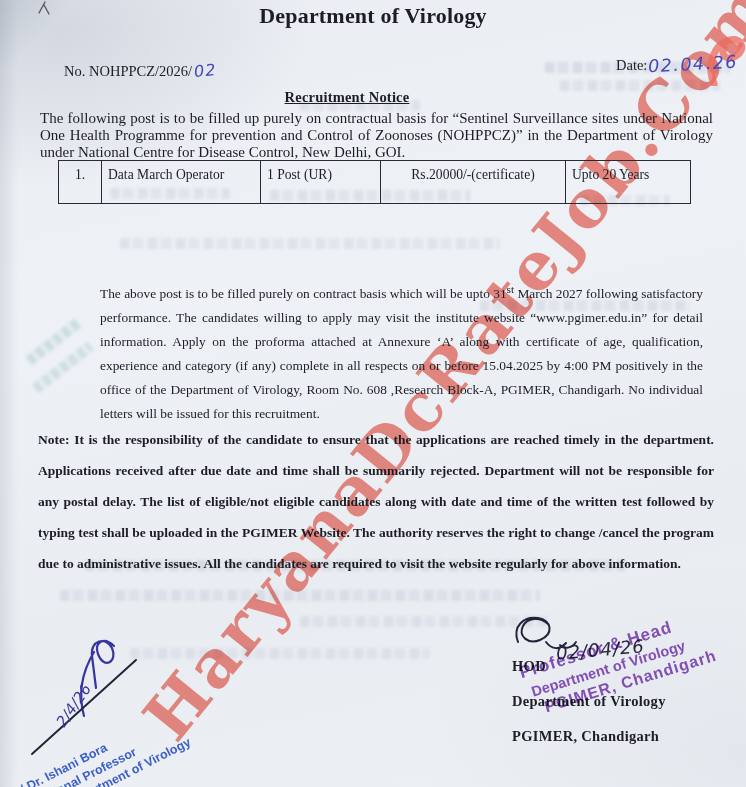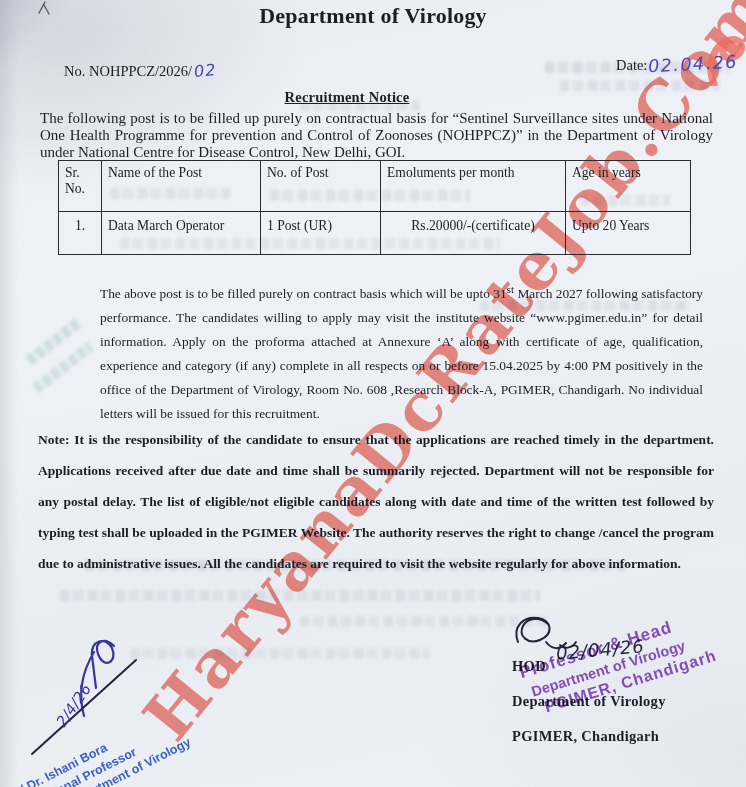--- a/index.html
+++ b/index.html
@@ -103,27 +103,20 @@
   <div class="abs ref-line"><span>No. NOHPPCZ/2026/</span><span class="ref-hand">02</span></div>
 
   <div class="abs date-line"><span>Date:</span><span class="date-hand">02.04.26</span></div>
 
   <div class="abs notice-title">Recruitment Notice</div>
 
   <div class="abs intro">The following post is to be filled up purely on contractual basis for “Sentinel Surveillance sites under National One Health Programme for prevention and Control of Zoonoses (NOHPPCZ)” in the Department of Virology under National Centre for Disease Control, New Delhi, GOI.</div>
 
   <table class="post">
     <tbody>
-        <tr class="hrow">
-      <td class="c0">Sr. No.</td>
-      <td class="c1">Name of the Post</td>
-      <td class="c2">No. of Post</td>
-      <td class="c3">Emoluments per month</td>
-      <td class="c4">Age in years</td>
-    </tr>
     <tr class="drow">
       <td class="c0 center">1.</td>
       <td class="c1">Data March Operator</td>
       <td class="c2">1 Post (UR)</td>
       <td class="c3 center">Rs.20000/-(certificate)</td>
       <td class="c4">Upto 20 Years</td>
     </tr>
   </tbody>
     </table>
 

